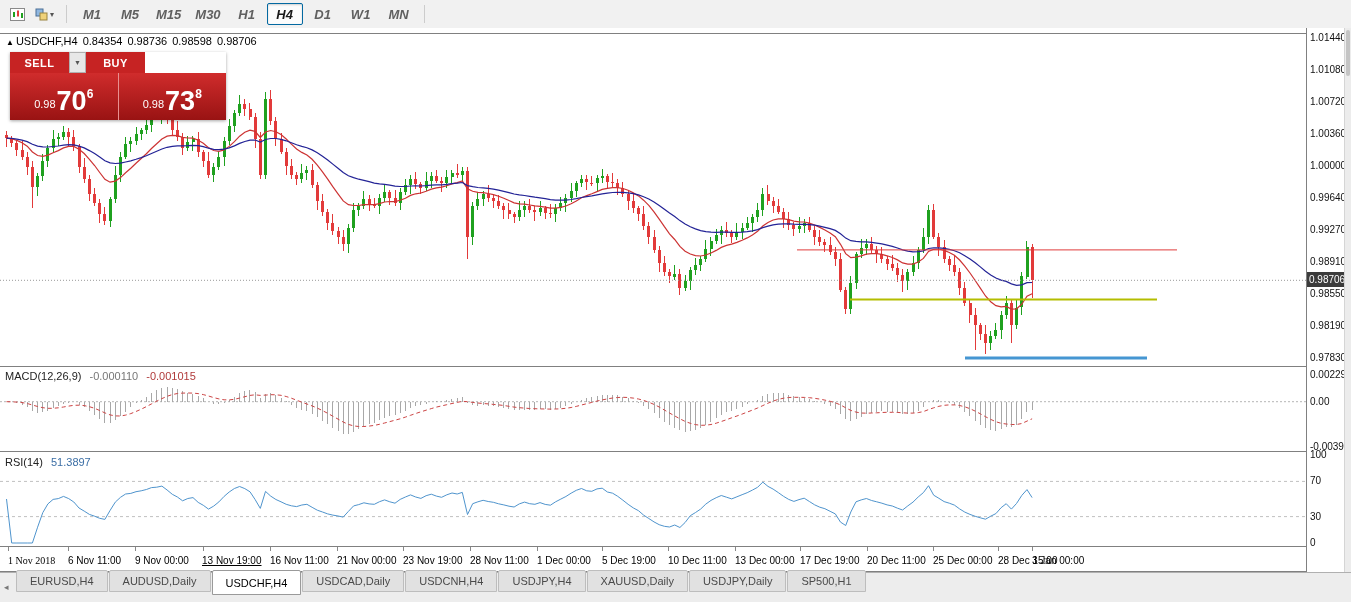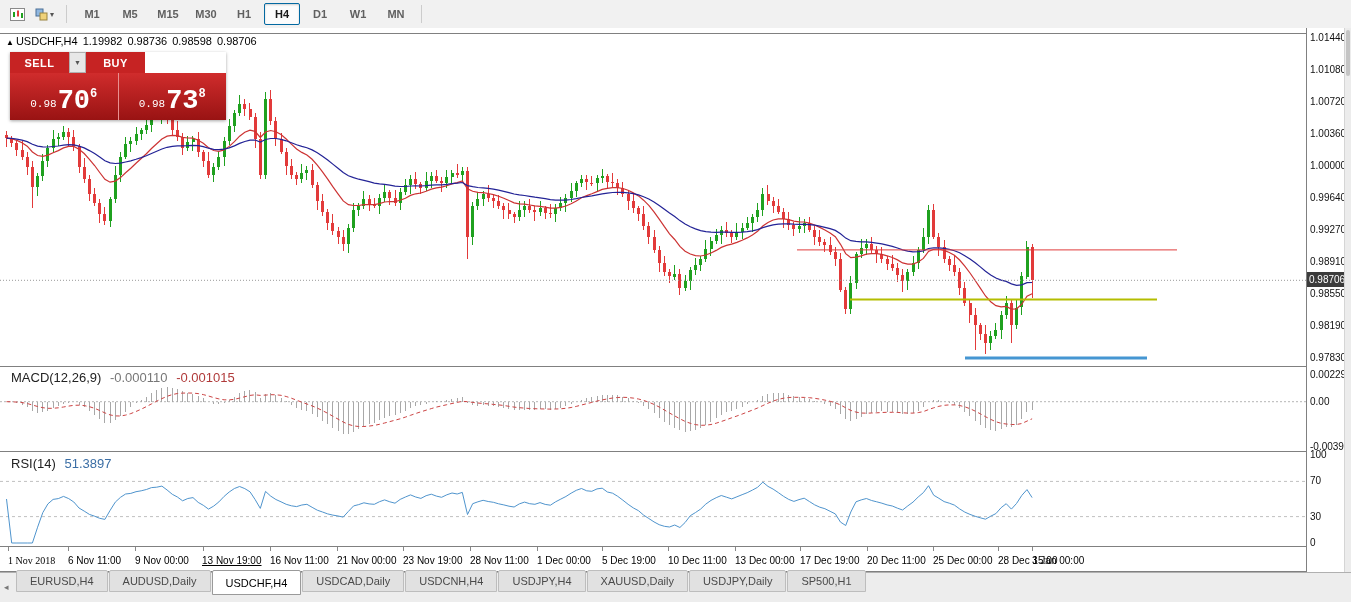--- a/index.html
+++ b/index.html
@@ -8,21 +8,21 @@
 
   
   #toolbar{position:absolute;top:0;left:0;right:0;height:28px;background:#f1f1f1;
            border-bottom:1px solid #d8d8d8;display:flex;align-items:center;padding-left:5px;}
   .tool-icon-btn{height:22px;padding:0 4px;display:flex;align-items:center;justify-content:center;
                  border:1px solid transparent;border-radius:2px;gap:2px;}
   .dd-arrow{font-size:8px;color:#555;}
   .tool-sep{width:1px;height:18px;background:#cccccc;margin:0 7px;}
   #tf-buttons{display:flex;align-items:center;gap:2px;}
   .tf-btn{min-width:24px;height:20px;padding:0 5px;display:flex;align-items:center;justify-content:center;
-          font-size:11px;font-weight:700;color:#606060;border:1px solid transparent;border-radius:2px;}
+          font-size:13px;font-weight:700;color:#606060;border:1px solid transparent;border-radius:2px;font-style:italic;}
   .tf-btn.active{background:#fcfcfc;border:1px solid #0369a1;box-shadow:inset 0 1px 2px rgba(0,0,0,.18);color:#1a1a1a;}
 
   
   #chart-region{position:absolute;top:28px;left:0;width:1351px;height:544px;background:#fff;}
   #chart-svg{position:absolute;top:0;left:0;}
 
   #symbol-line{position:absolute;top:7px;left:6px;font-size:11px;color:#000;white-space:nowrap;}
   #symbol-line span{margin-right:5px;}
   #symbol-line .sym-arrow{font-size:8px;margin-right:2px;}
 
@@ -34,30 +34,30 @@
           display:flex;align-items:center;justify-content:center;letter-spacing:.5px;}
   #tw-dd{width:17px;background:#e7e7e7;border:1px solid #b0b0b0;box-sizing:border-box;
          display:flex;align-items:center;justify-content:center;}
   #tw-dd span{font-size:7px;color:#555;}
   #tw-vol{flex:1;display:flex;background:#fff;border:1px solid #b0b0b0;box-sizing:border-box;}
   #tw-vol input{flex:1;min-width:0;border:0;outline:0;text-align:center;font-size:12px;
                 font-family:"Liberation Sans",sans-serif;color:#111;}
   #tw-spin{width:13px;display:flex;flex-direction:column;border-left:1px solid #cfcfcf;}
   .tw-spin-btn{flex:1;font-size:6px;line-height:6px;display:flex;align-items:center;justify-content:center;
                color:#555;background:#f0f0f0;}
-  #tw-row2{display:flex;height:47px;font-family:Liberation Mono, monospace;}
+  #tw-row2{display:flex;height:47px;}
   .tw-price{flex:1;color:#fff;display:flex;align-items:flex-end;justify-content:center;
             padding-bottom:6px;background:linear-gradient(#d02c2c,#991313);}
   .tw-price .small{font-size:11px;margin:0 1px 4px 0;}
   .tw-price .big{font-size:27px;font-weight:700;line-height:26px;}
   .tw-price .sup{font-size:12px;font-weight:700;margin-bottom:13px;}
   #tw-div{width:1px;background:#e89090;}
 
   
-  #macd-label,#rsi-label{position:absolute;left:11px;font-size:13px;color:#222;white-space:nowrap;}
+  #macd-label,#rsi-label{position:absolute;left:5px;font-size:11px;color:#222;white-space:nowrap;}
   #macd-label{top:342px;}
   #rsi-label{top:428px;}
   #macd-label .v1{color:#777;margin-left:5px;}
   #macd-label .v2{color:#b03a3a;margin-left:5px;}
   #rsi-label .v3{color:#3b6ea5;margin-left:5px;}
 
   
   #time-axis{position:absolute;top:519px;left:0;width:1306px;height:24px;font-size:10px;color:#000;}
   .ta-label{position:absolute;top:8px;white-space:nowrap;}
 
@@ -754,21 +754,21 @@
           <line x1="735" y1="519" x2="735" y2="523"></line>
           <line x1="800" y1="519" x2="800" y2="523"></line>
           <line x1="867" y1="519" x2="867" y2="523"></line>
           <line x1="933" y1="519" x2="933" y2="523"></line>
           <line x1="998" y1="519" x2="998" y2="523"></line>
           <line x1="1032" y1="519" x2="1032" y2="523"></line>
         </g>
       </svg>
 
     <div id="symbol-line">
-      <span class="sym-arrow">▲</span><span>USDCHF,H4</span><span>1.19982</span><span>0.98736</span><span>0.98598</span><span>0.98706</span>
+      <span class="sym-arrow">▲</span><span>USDCHF,H4</span><span>0.84354</span><span>0.98736</span><span>0.98598</span><span>0.98706</span>
     </div>
 
     <div id="trade-widget">
       <div id="tw-row1">
         <div class="tw-btn">SELL</div>
         <div id="tw-dd">
           <span>▼</span>
         </div>
         <div class="tw-btn">BUY</div>
       </div>

